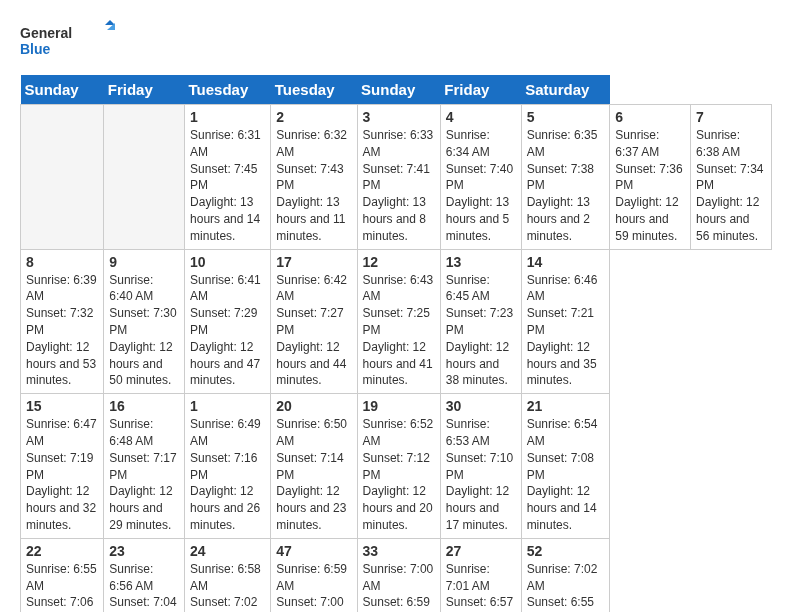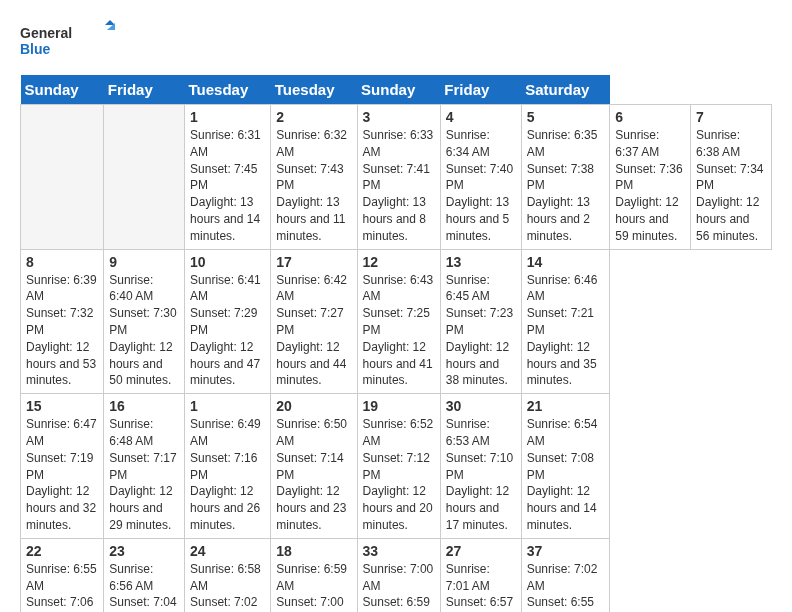--- a/index.html
+++ b/index.html
@@ -207,30 +207,30 @@
         </td>
         <td>
           <span class="day-num">23</span>
           <div class="day-info">Sunrise: 6:56 AM<br>Sunset: 7:04 PM<br>Daylight: 12 hours and 7 minutes.</div>
         </td>
         <td>
           <span class="day-num">24</span>
           <div class="day-info">Sunrise: 6:58 AM<br>Sunset: 7:02 PM<br>Daylight: 12 hours and 4 minutes.</div>
         </td>
         <td>
-          <span class="day-num">18</span>
+          <span class="day-num">47</span>
           <div class="day-info">Sunrise: 6:59 AM<br>Sunset: 7:00 PM<br>Daylight: 12 hours and 1 minute.</div>
         </td>
         <td>
           <span class="day-num">33</span>
           <div class="day-info">Sunrise: 7:00 AM<br>Sunset: 6:59 PM<br>Daylight: 11 hours and 58 minutes.</div>
         </td>
         <td>
           <span class="day-num">27</span>
           <div class="day-info">Sunrise: 7:01 AM<br>Sunset: 6:57 PM<br>Daylight: 11 hours and 55 minutes.</div>
         </td>
         <td>
-          <span class="day-num">37</span>
+          <span class="day-num">52</span>
           <div class="day-info">Sunrise: 7:02 AM<br>Sunset: 6:55 PM<br>Daylight: 11 hours and 52 minutes.</div>
         </td>
       </tr>
     </tbody>
 </table>
 
 </body></html>

